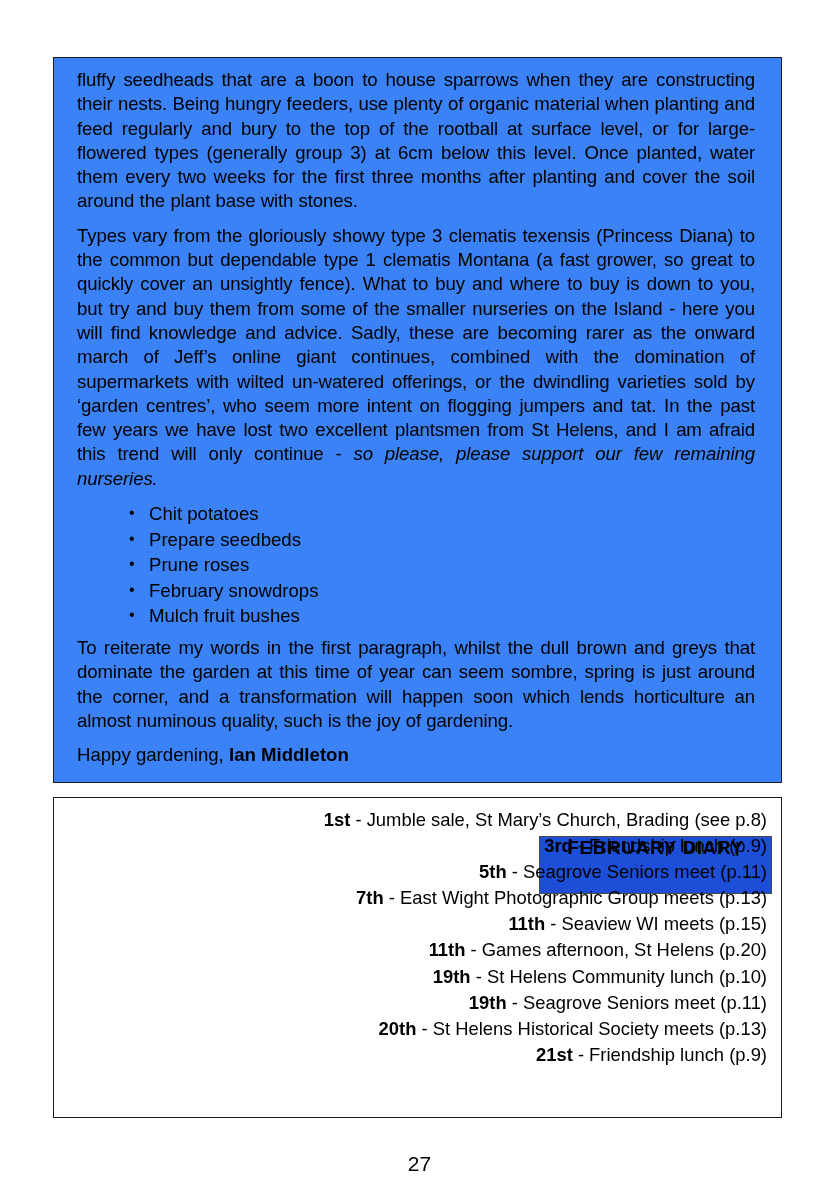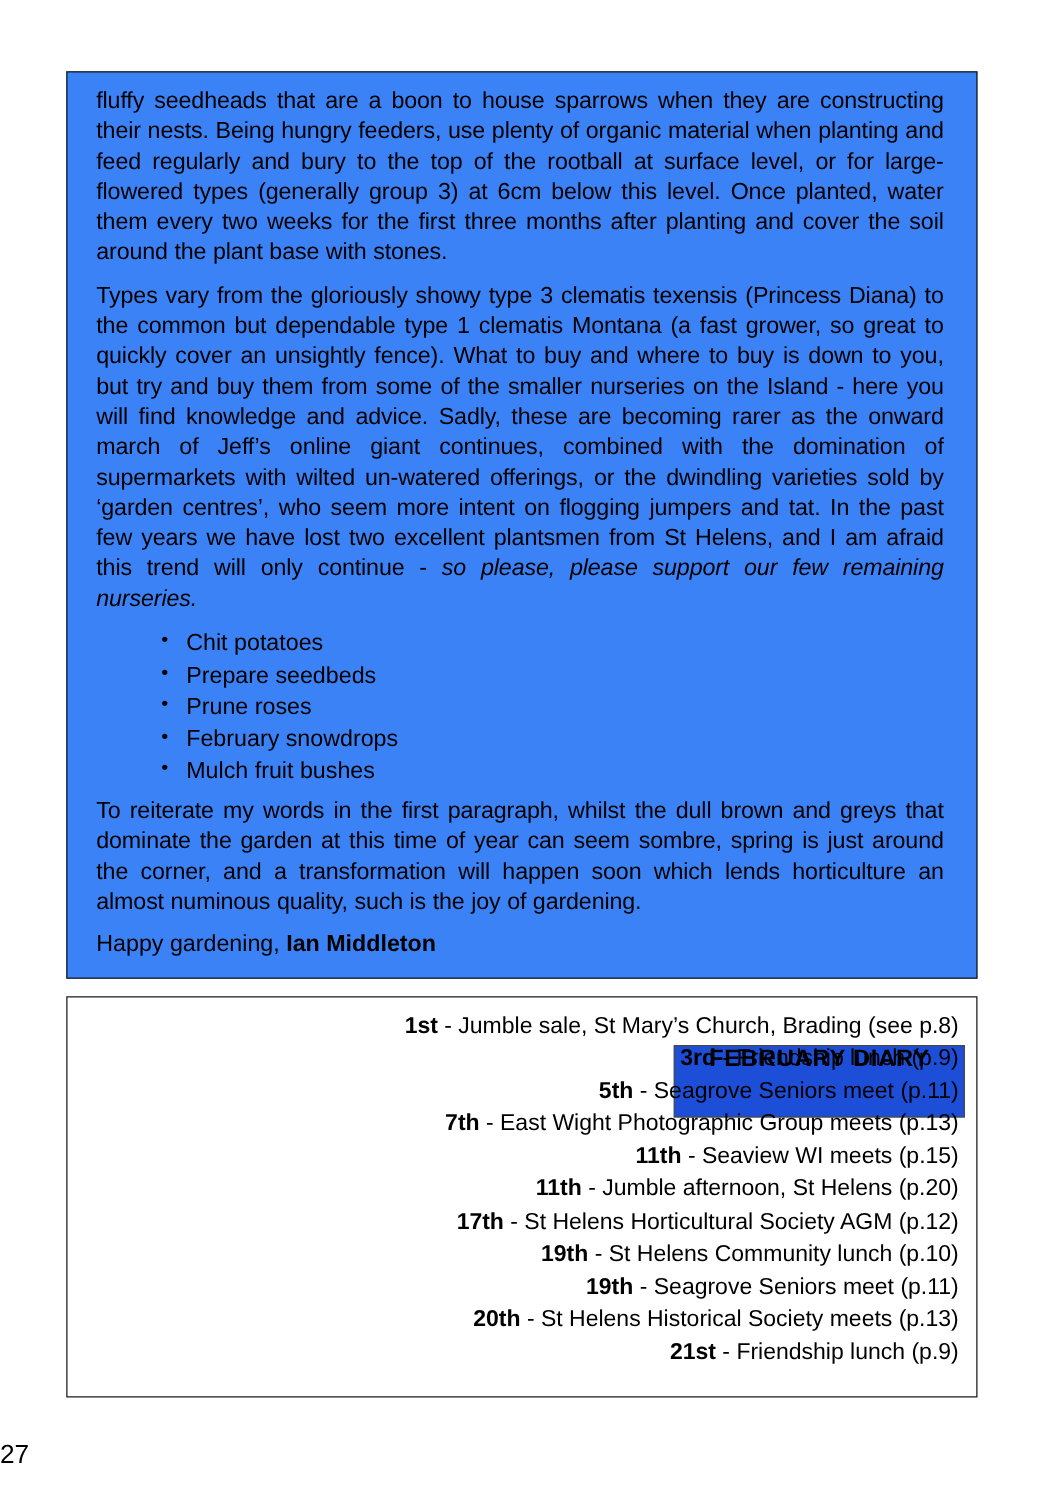--- a/index.html
+++ b/index.html
@@ -131,20 +131,21 @@
   .diary-list li .day {
     font-weight: bold;
   }
 
   
   .folio {
     position: absolute;
     left: 0;
     top: 1152px;
     width: 839px;
+    text-align: center;
     font-size: 21px;
     line-height: 24px;
   }
 </style>
 </head>
 <body>
 
 <div class="page">
 
   <div class="article-box">
@@ -172,22 +173,21 @@
     <div class="diary-title-box">
       <span class="title-text">FEBRUARY DIARY</span>
     </div>
 
     <ul class="diary-list">
       <li><span class="day">1st</span><span> - Jumble sale, St Mary’s Church, Brading (see p.8)</span></li>
       <li><span class="day">3rd</span><span> - Friendship lunch (p.9)</span></li>
       <li><span class="day">5th</span><span> - Seagrove Seniors meet (p.11)</span></li>
       <li><span class="day">7th</span><span> - East Wight Photographic Group meets (p.13)</span></li>
       <li><span class="day">11th</span><span> - Seaview WI meets (p.15)</span></li>
-      <li><span class="day">11th</span><span> - Jumble afternoon, St Helens (p.20)</span></li>
-      <li><span class="day">17th</span><span> - St Helens Horticultural Society AGM (p.12)</span></li>
+      <li><span class="day">11th</span><span> - Games afternoon, St Helens (p.20)</span></li>
       <li><span class="day">19th</span><span> - St Helens Community lunch (p.10)</span></li>
       <li><span class="day">19th</span><span> - Seagrove Seniors meet (p.11)</span></li>
       <li><span class="day">20th</span><span> - St Helens Historical Society meets (p.13)</span></li>
       <li><span class="day">21st</span><span> - Friendship lunch (p.9)</span></li>
     </ul>
   </div>
 
   <div class="folio">27</div>
 
 </div>

